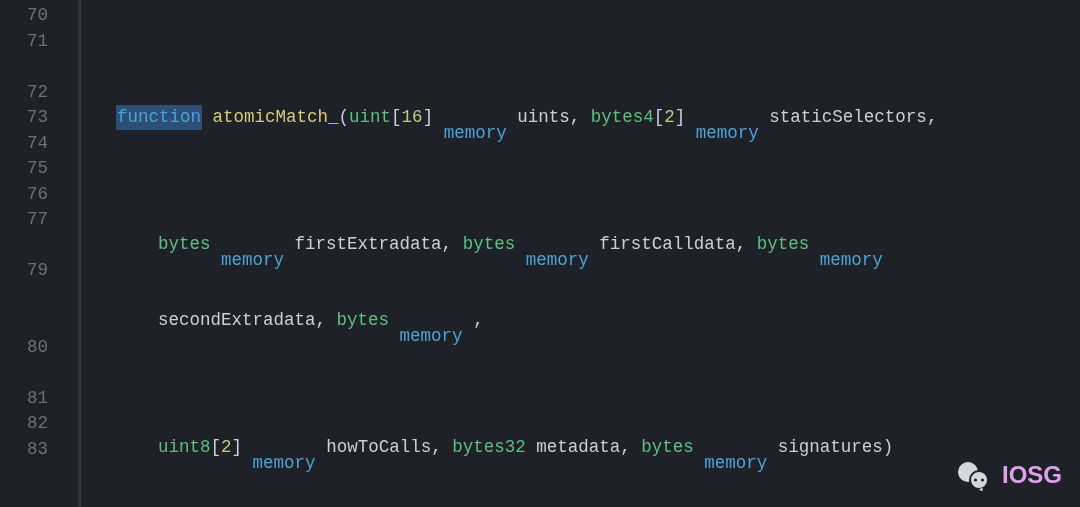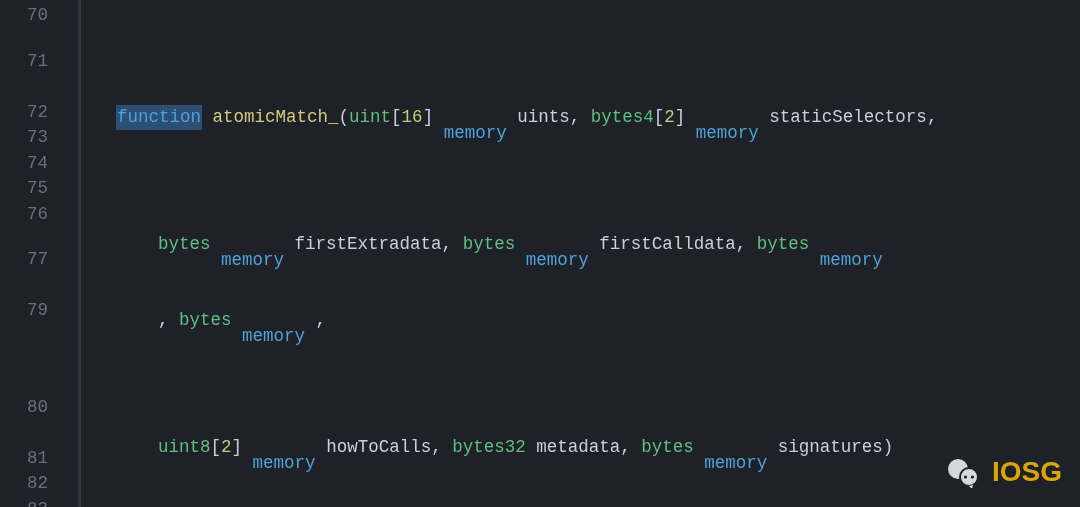--- a/index.html
+++ b/index.html
@@ -25,21 +25,20 @@
     text-align: right;
     padding: 3px 10px 0 0;
     user-select: none;
     flex-shrink: 0;
   }
   .gutter .ln {
     height: 25.5px;
   }
   .gutter .ln.tall2 {
     height: 51px;
-    margin-top: 20px;
   }
   .gutter .ln.tall3 {
     height: 76.5px;
   }
   .fold-strip {
     width: 22px;
     background: #1e2228;
     border-right: 2px solid #2e333b;
     flex-shrink: 0;
   }
@@ -72,23 +71,23 @@
   .num { color: #b8d27a; }
   .plain { color: #c8d0d8; }
   .punc { color: #c8d0d8; }
   .watermark {
     position: absolute;
     right: 18px;
     bottom: 14px;
     display: flex;
     align-items: center;
     gap: 12px;
-    color: #eab308;
+    color: #f0abfc;
     font-family: Arial, sans-serif;
-    font-size: 28px;
+    font-size: 24px;
     font-weight: 600;
     opacity: 0.92;
   }
   .watermark svg { display: block; }
 </style>
 </head>
 <body>
 
 <div class="editor">
   <div class="gutter">
@@ -110,21 +109,21 @@
   <div class="fold-strip"></div>
   <div class="indent-guide"></div>
 
   <div class="code">
 
     
     <div class="row"><span class="sel"><span class="kw-blue">function</span></span><span class="punc"> </span><span class="fn-name">atomicMatch_</span><span class="punc">(</span><span class="kw-green">uint</span><span class="punc">[</span><span class="num">16</span><span class="punc">]</span><span class="punc"> </span><span class="kw-blue">memory</span><span class="punc"> </span><span class="plain">uints</span><span class="punc">,</span><span class="punc"> </span><span class="kw-green">bytes4</span><span class="punc">[</span><span class="num">2</span><span class="punc">]</span><span class="punc"> </span><span class="kw-blue">memory</span><span class="punc"> </span><span class="plain">staticSelectors</span><span class="punc">,</span></div>
 
     
     <div class="row"><span class="punc">    </span><span class="kw-green">bytes</span><span class="punc"> </span><span class="kw-blue">memory</span><span class="punc"> </span><span class="plain">firstExtradata</span><span class="punc">,</span><span class="punc"> </span><span class="kw-green">bytes</span><span class="punc"> </span><span class="kw-blue">memory</span><span class="punc"> </span><span class="plain">firstCalldata</span><span class="punc">,</span><span class="punc"> </span><span class="kw-green">bytes</span><span class="punc"> </span><span class="kw-blue">memory</span></div>
-    <div class="row"><span class="punc">    </span><span class="punc">,</span><span class="punc"> </span><span class="kw-green">bytes</span><span class="punc"> </span><span class="kw-blue">memory</span><span class="punc"> </span><span class="punc">,</span></div>
+    <div class="row"><span class="punc">    </span><span class="plain">secondExtradata</span><span class="punc">,</span><span class="punc"> </span><span class="kw-green">bytes</span><span class="punc"> </span><span class="kw-blue">memory</span><span class="punc"> </span><span class="punc">,</span></div>
 
     
     <div class="row"><span class="punc">    </span><span class="kw-green">uint8</span><span class="punc">[</span><span class="num">2</span><span class="punc">]</span><span class="punc"> </span><span class="kw-blue">memory</span><span class="punc"> </span><span class="plain">howToCalls</span><span class="punc">,</span><span class="punc"> </span><span class="kw-green">bytes32</span><span class="punc"> </span><span class="plain">metadata</span><span class="punc">,</span><span class="punc"> </span><span class="kw-green">bytes</span><span class="punc"> </span><span class="kw-blue">memory</span><span class="punc"> </span><span class="plain">signatures</span><span class="punc">)</span></div>
 
     
     
     
     
     
     

